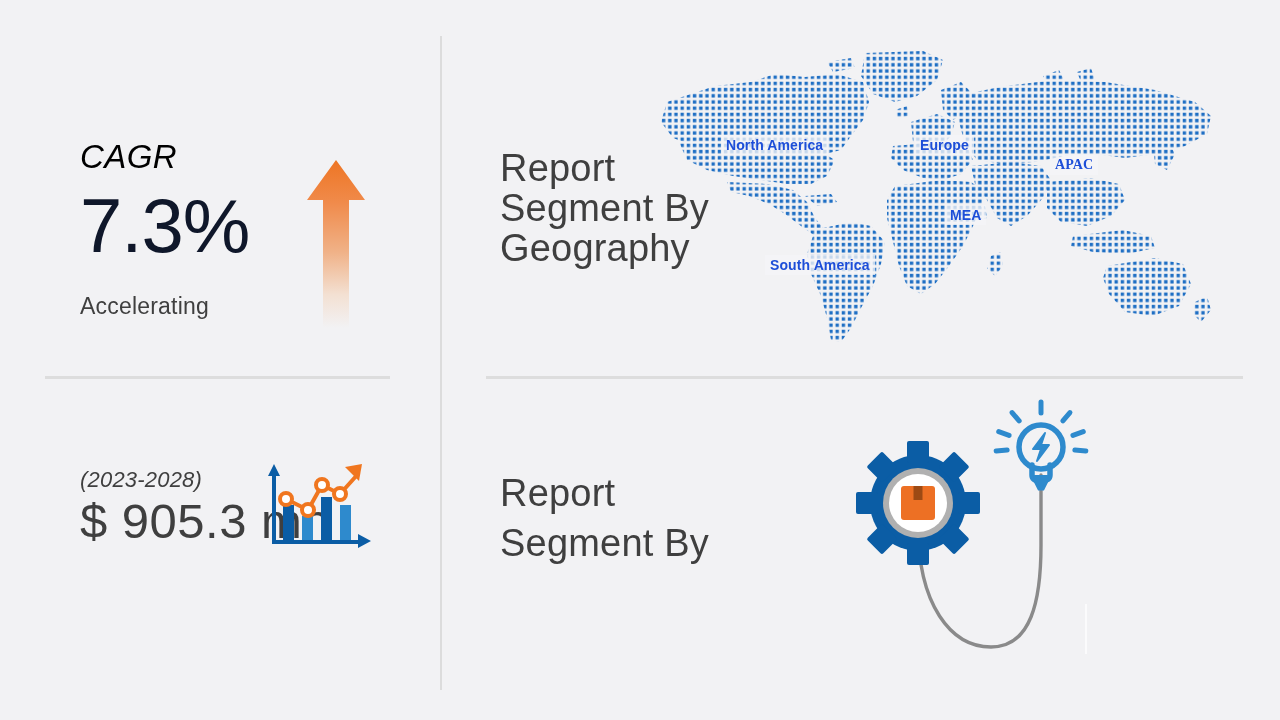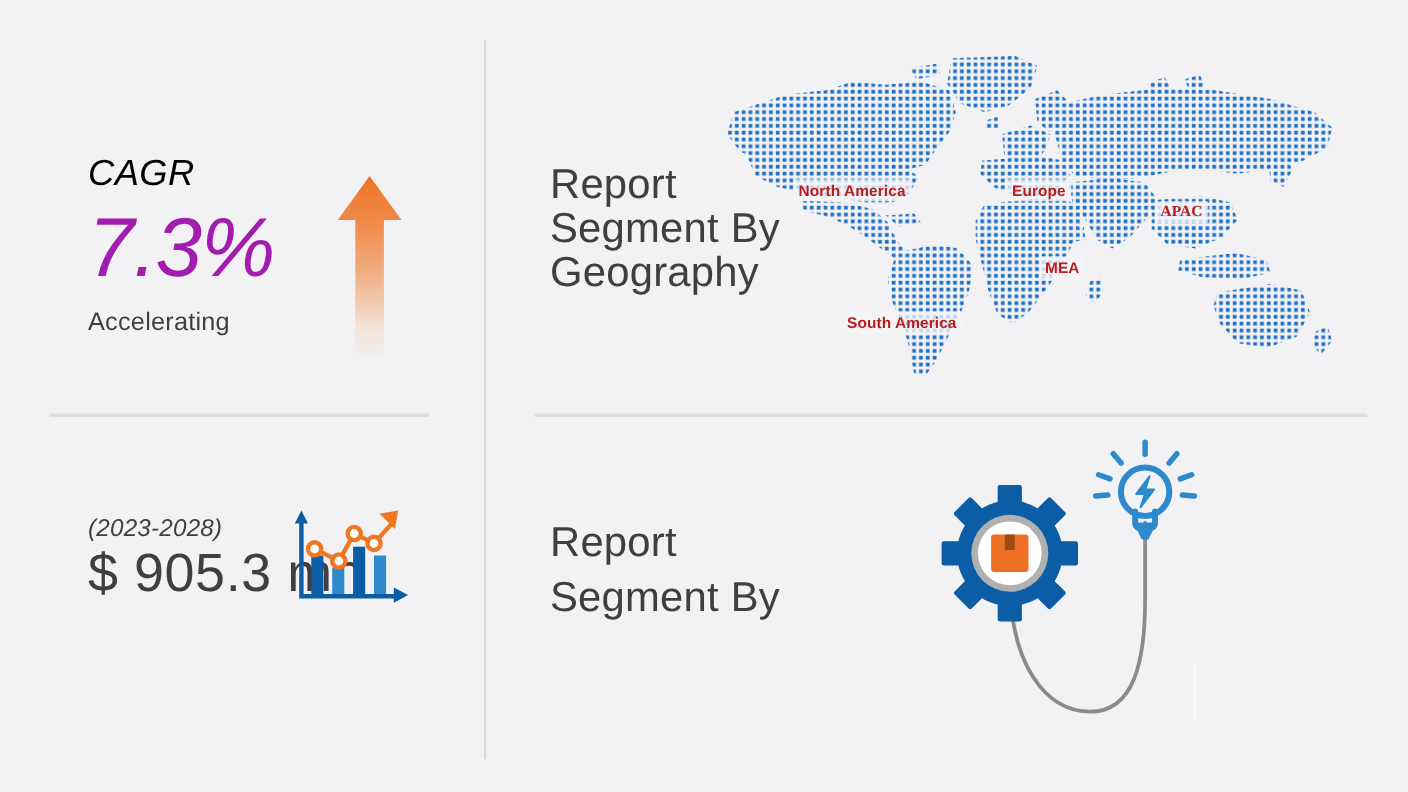--- a/index.html
+++ b/index.html
@@ -29,26 +29,26 @@
   
   .quad{position:absolute;}
   .q-tl{left:80px;top:140px;width:330px;height:210px;}
   .q-bl{left:80px;top:445px;width:340px;height:200px;}
 
   .cagr-label{
     font-size:33px;font-weight:400;color:#000000;
     letter-spacing:.4px;line-height:1;font-style:italic;
   }
   .cagr-value{
-    font-size:76px;font-weight:300;color:#a21caf;
-    line-height:1.02;margin-top:14px;letter-spacing:-1px;font-style:italic;
+    font-size:76px;font-weight:300;color:#0f172a;
+    line-height:1.02;margin-top:14px;letter-spacing:-1px;
   }
   .cagr-sub{
     font-size:23px;font-weight:400;color:#3f3f3f;
-    margin-top:14px;letter-spacing:.2px;
+    margin-top:28px;letter-spacing:.2px;
   }
 
   .arrow-wrap{position:absolute;left:305px;top:158px;width:62px;height:172px;}
 
   .inc-label{
     font-size:22px;line-height:30px;color:#3f3f3f;width:190px;
   }
   .inc-period{
     font-size:22px;color:#3f3f3f;margin-top:22px;letter-spacing:.2px;font-style:italic;
   }
@@ -65,23 +65,23 @@
     font-size:38px;font-weight:400;line-height:40px;color:#3f3f3f;
     letter-spacing:.2px;
   }
   .seg-title.wide{line-height:50px;white-space:nowrap;}
 
   
   .map-wrap{position:absolute;left:655px;top:50px;width:565px;height:300px;}
   .map-wrap svg{display:block;width:100%;height:100%;}
   .map-label{
     position:absolute;
-    color:#b91c1c;font-weight:700;font-size:14px;
+    color:#1d4ed8;font-weight:700;font-size:14px;
     background:rgba(245,245,247,.78);
-    padding:2px 5px;white-space:nowrap;letter-spacing:.1px;margin-top:28px;
+    padding:2px 5px;white-space:nowrap;letter-spacing:.1px;
   }
   .lbl-na{left:66px;top:85px;}
   .lbl-sa{left:110px;top:205px;}
   .lbl-eu{left:260px;top:85px;}
   .lbl-mea{left:290px;top:155px;}
   .lbl-apac{left:395px;top:105px;font-family:Liberation Serif, serif;}
 
   
   .gear-wrap{position:absolute;left:855px;top:395px;width:270px;height:270px;}
   .gear-wrap svg{display:block;width:100%;height:100%;}

